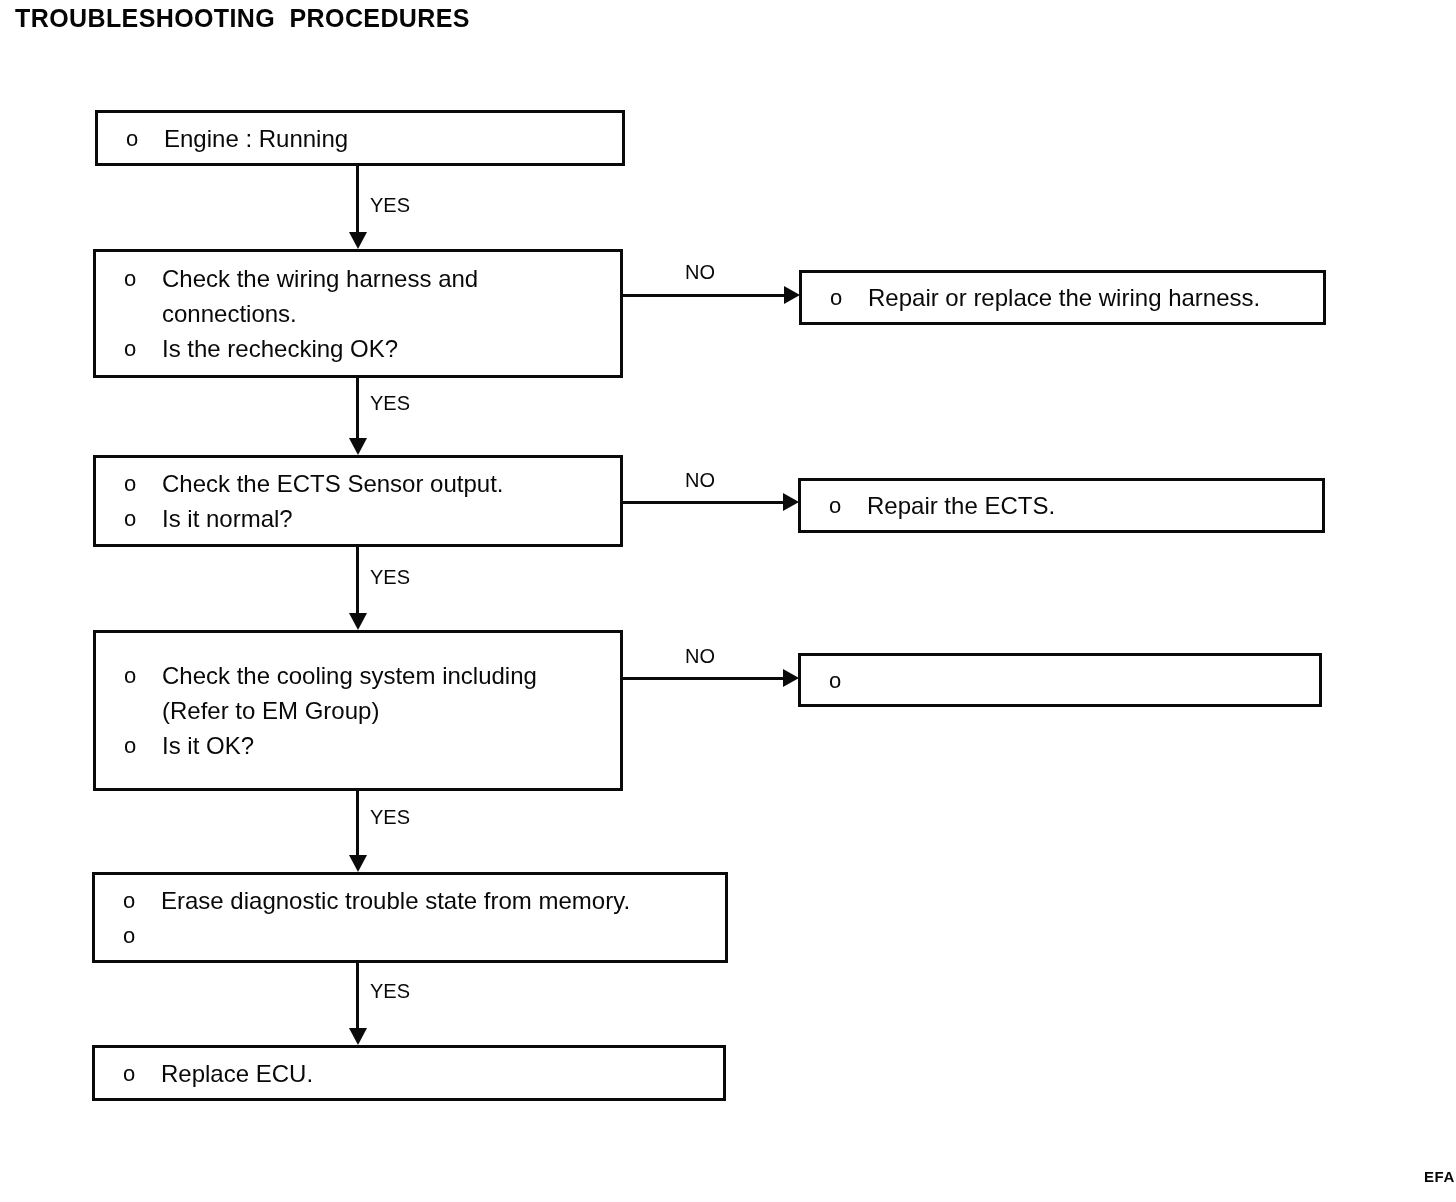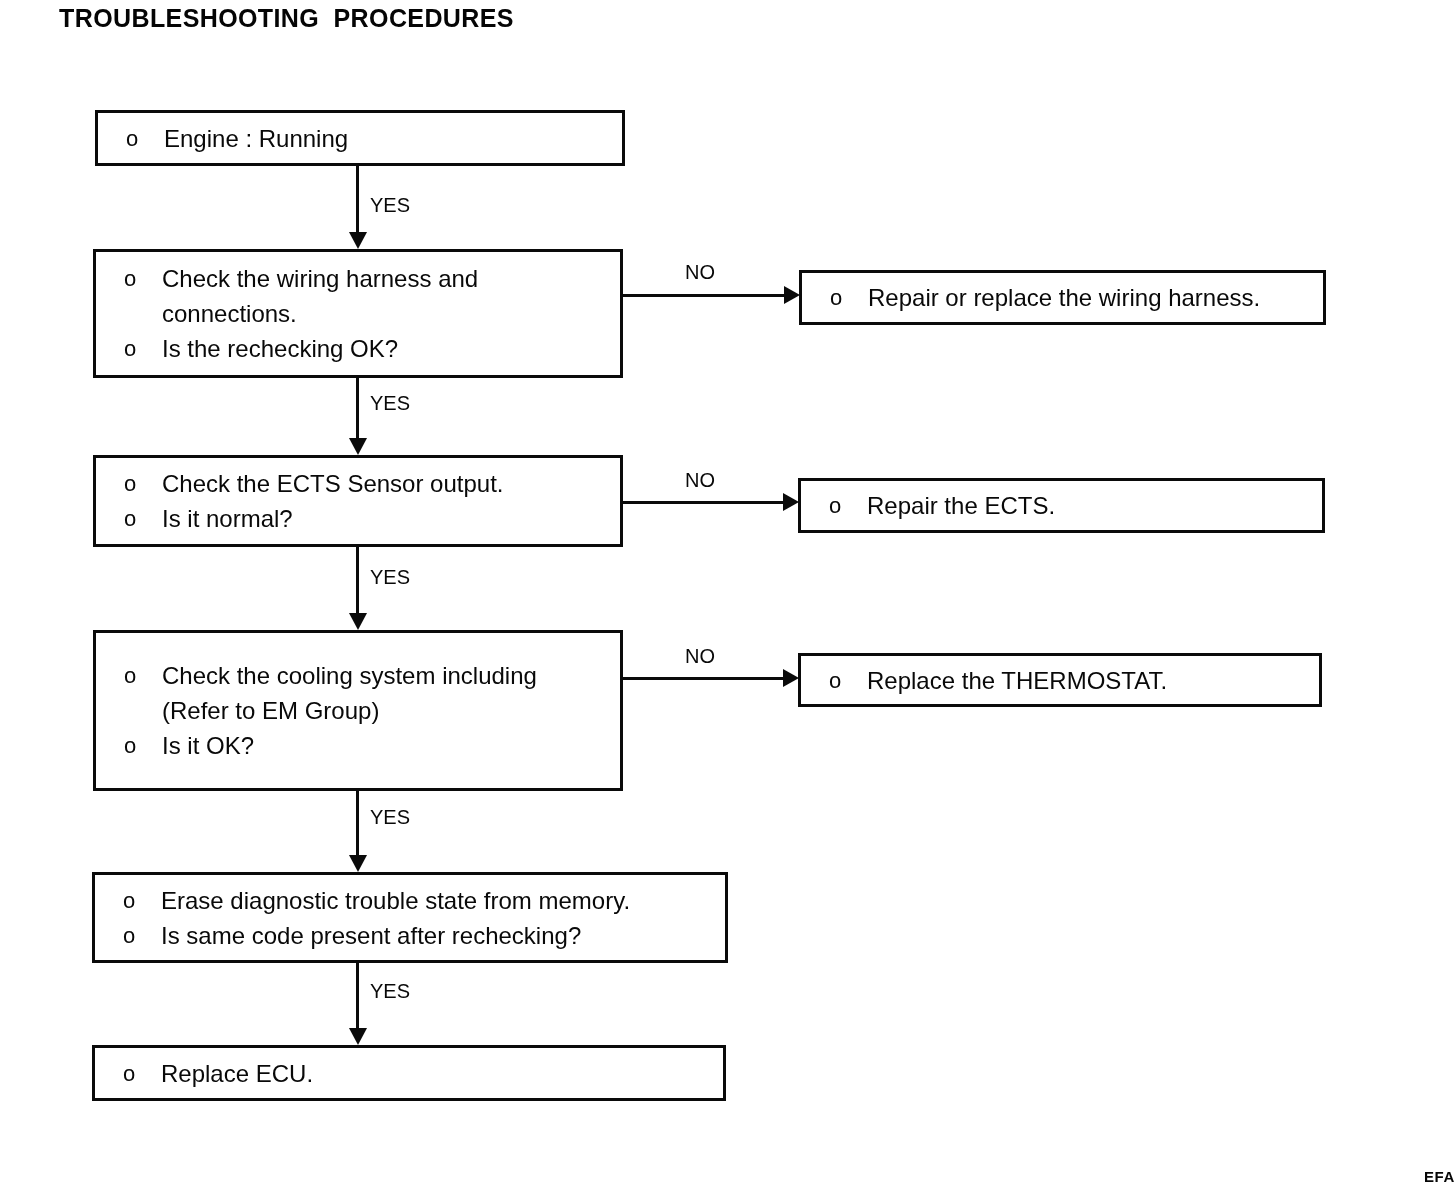--- a/index.html
+++ b/index.html
@@ -6,21 +6,20 @@
   body{
     width:1456px;height:1202px;position:relative;overflow:hidden;
     font-family:"Liberation Sans","DejaVu Sans",sans-serif;
     color:#0a0a0a;
     -webkit-font-smoothing:antialiased;
   }
   .page-title{
     position:absolute;left:15px;top:4px;
     font-size:25px;font-weight:bold;letter-spacing:0.4px;word-spacing:7px;
     color:#050505;
-    margin-left:44px;
   }
   .fbox{
     position:absolute;border:3px solid #0a0a0a;background:#fff;
     display:flex;flex-direction:column;justify-content:center;
     font-size:24px;line-height:35px;color:#090909;
     box-sizing:border-box;
   }
   .bline{display:flex;white-space:nowrap;}
   .bullet{flex:0 0 38px;padding-left:28px;font-size:22px;}
   .vline{position:absolute;width:3px;background:#0a0a0a;}
@@ -94,21 +93,20 @@
   </div>
 </div>
 
 <div class="fbox" style="left:92px;top:872px;width:636px;height:91px;">
   <div class="bline">
     <span class="bullet">o</span>
     <span>Erase diagnostic trouble state from memory.</span>
   </div>
   <div class="bline">
     <span class="bullet">o</span>
-    <span>Is same code present after rechecking?</span>
   </div>
 </div>
 
 <div class="fbox" style="left:92px;top:1045px;width:634px;height:56px;">
   <div class="bline">
     <span class="bullet">o</span>
     <span>Replace ECU.</span>
   </div>
 </div>
 
@@ -122,21 +120,20 @@
 <div class="fbox" style="left:798px;top:478px;width:527px;height:55px;">
   <div class="bline">
     <span class="bullet">o</span>
     <span>Repair the ECTS.</span>
   </div>
 </div>
 
 <div class="fbox" style="left:798px;top:653px;width:524px;height:54px;">
   <div class="bline">
     <span class="bullet">o</span>
-    <span>Replace the THERMOSTAT.</span>
   </div>
 </div>
 
 <div>
   <div class="vline" style="left:356px;top:166px;height:70px;"></div>
   <div class="head-down" style="left:349px;top:232px;"></div>
   <div class="lbl" style="left:370px;top:194px;">YES</div>
 </div>
 
 <div>

